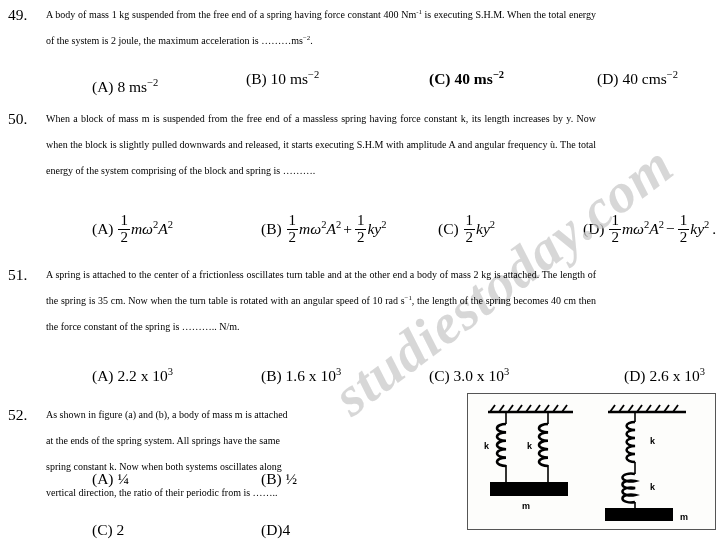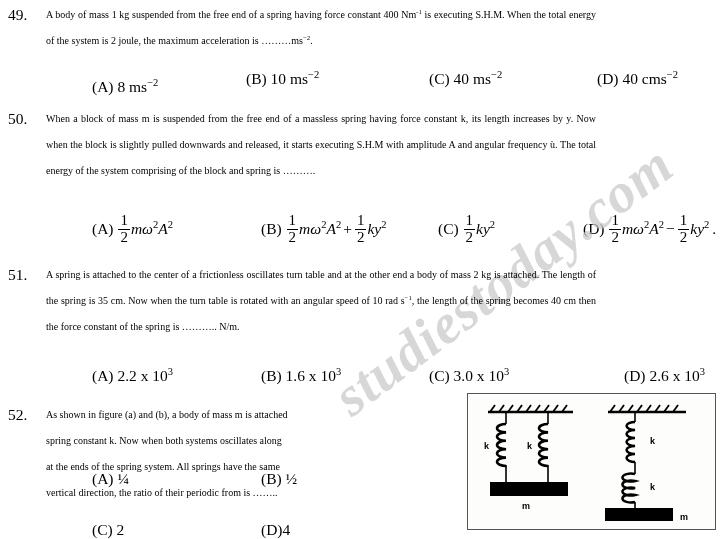--- a/index.html
+++ b/index.html
@@ -127,21 +127,21 @@
 
   <div class="opts" style="position:absolute; top:66px; left:0; width:728px;">
     <span class="opt" style="left:46px;margin-top:8px;">
       <span>(A)</span>
       <span>8 ms</span><sup>−2</sup>
     </span>
     <span class="opt" style="left:200px;">
       <span>(B)</span>
       <span>10 ms</span><sup>−2</sup>
     </span>
-    <span class="opt" style="left:383px;">
+    <span class="opt" style="left:383px;font-weight:bold;">
       <span>(C)</span>
       <span>40 ms</span><sup>−2</sup>
     </span>
     <span class="opt" style="left:551px;">
       <span>(D)</span>
       <span>40 cms</span><sup>−2</sup>
     </span>
   </div>
 
   <div class="q" style="top:106px;">
@@ -229,22 +229,22 @@
     <span class="opt" style="left:551px;margin-left:27px;">
       <span>(D)</span>
       <span>2.6 x 10</span><sup>3</sup>
     </span>
   </div>
 
   <div class="q" style="top:390px; width:470px;margin-top:12px;">
     <div class="qnum">52.</div>
     <div class="qbody nojust" style="margin-right:0; width:415px;">
       <div>As shown in figure (a) and (b), a body of  mass m is attached</div>
+      <div>at the ends of the spring  system. All springs have the same</div>
       <div>spring  constant k. Now when both systems oscillates  along</div>
-      <div>at the ends of the spring  system. All springs have the same</div>
       <div>vertical direction, the ratio of their  periodic from is ……..</div>
     </div>
   </div>
 
   <div class="opts" style="position:absolute; top:466px; left:0; width:470px;font-family:Liberation Serif, serif;">
     <span class="opt" style="left:46px;">
       <span>(A)</span>
       <span>¼</span>
     </span>
     <span class="opt" style="left:215px;">

